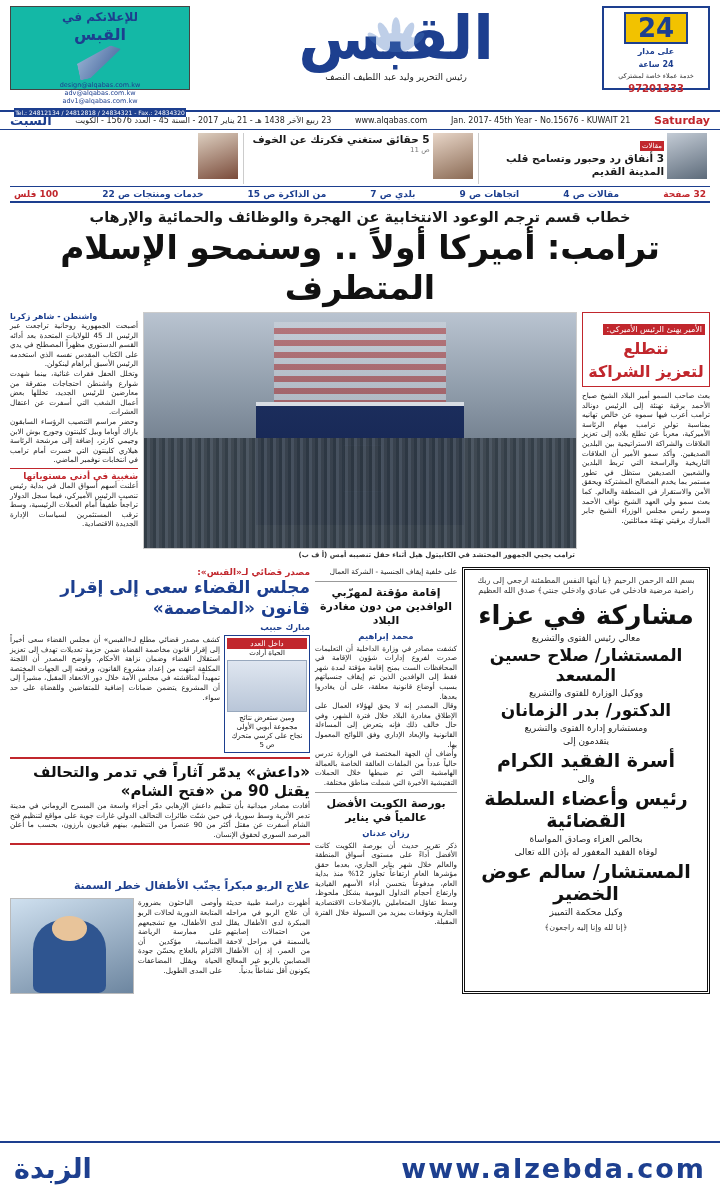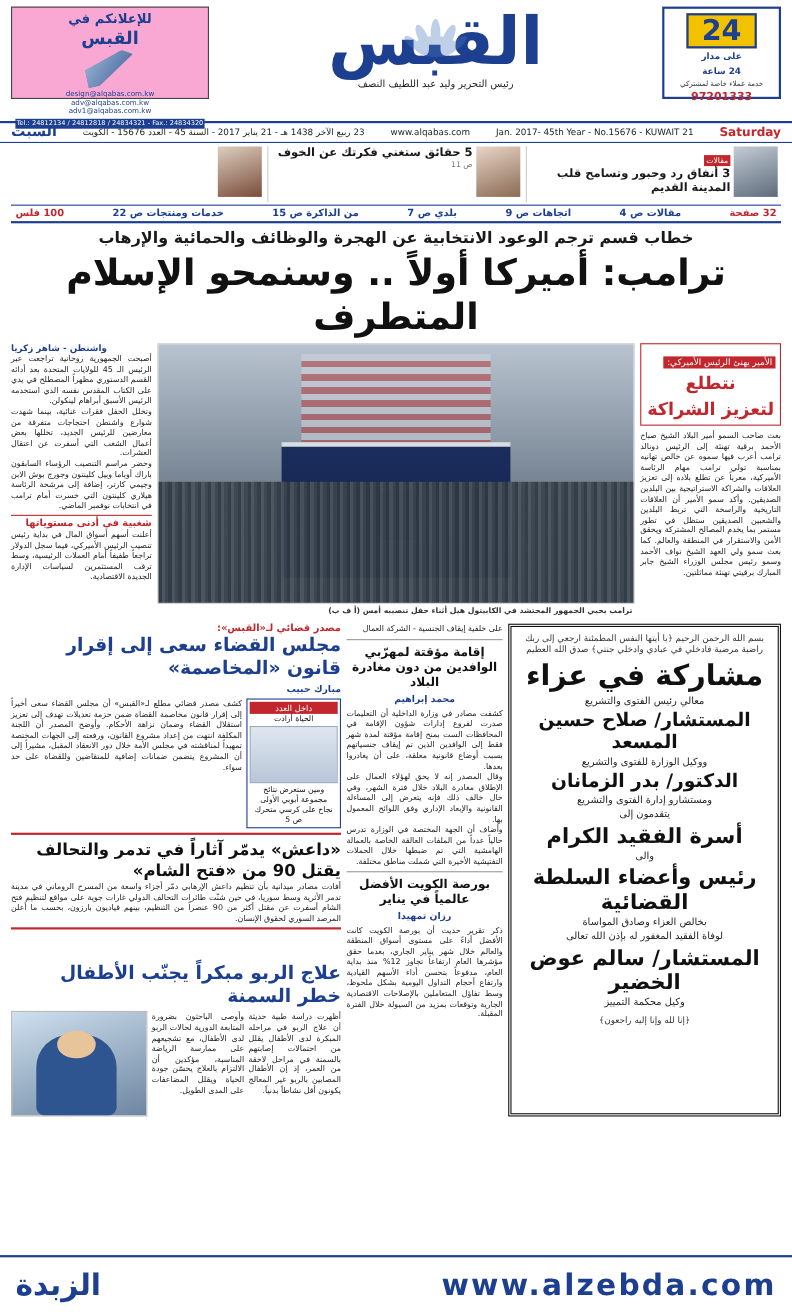--- a/index.html
+++ b/index.html
@@ -55,21 +55,21 @@
   }
   .mh-logo-sun {
     position: absolute; left: 50%; top: 2px; transform: translateX(-50%);
     width: 74px; height: 48px; opacity: .35;
   }
   .mh-editor { font-size: 9px; color: #222; margin-top: 2px; }
 
   .mh-right-box {
     width: 180px; height: 84px;
     border: 1px solid #444;
-    background: #f9a8d4;
+    background: #14b8a6;
     font-size: 7px; color: #222;
     padding: 3px;
     text-align: center;
   }
   .mh-ad-title { font-size: 12px; color: #1d3f8f; font-weight: bold; margin-bottom: 1px;}
   .mh-ad-logo { font-size: 16px; font-weight: bold; color: #1d3f8f; margin-bottom: 2px;}
   .mh-ad-mail { font-size: 6.5px; color: #1d3f8f; line-height: 8px;}
   .mh-ad-phone { font-size: 6px; color: #fff; background:#1d3f8f; margin-top:3px; padding:1px;}
   .mh-pen {
     display:inline-block; width: 46px; height: 28px;
@@ -392,21 +392,21 @@
     <div class="lower-mid">
       <div class="body-text">على خلفية إيقاف الجنسية - الشركة العمال</div>
       <div class="rule"></div>
       <div class="midhead">إقامة مؤقتة لمهرّبي الوافدين من دون مغادرة البلاد</div>
       <div class="mid-byline">محمد إبراهيم</div>
       <div class="body-text">كشفت مصادر في وزارة الداخلية أن التعليمات صدرت لفروع إدارات شؤون الإقامة في المحافظات الست بمنح إقامة مؤقتة لمدة شهر فقط إلى الوافدين الذين تم إيقاف جنسياتهم بسبب أوضاع قانونية معلقة، على أن يغادروا بعدها.</div>
       <div class="body-text">وقال المصدر إنه لا يحق لهؤلاء العمال على الإطلاق مغادرة البلاد خلال فترة الشهر، وفي حال خالف ذلك فإنه يتعرض إلى المساءلة القانونية والإبعاد الإداري وفق اللوائح المعمول بها.</div>
       <div class="body-text">وأضاف أن الجهة المختصة في الوزارة تدرس حالياً عدداً من الملفات العالقة الخاصة بالعمالة الهامشية التي تم ضبطها خلال الحملات التفتيشية الأخيرة التي شملت مناطق مختلفة.</div>
       <div class="rule"></div>
       <div class="midhead">بورصة الكويت الأفضل عالمياً في يناير</div>
-      <div class="mid-byline">رزان تمهيدا</div>
+      <div class="mid-byline">رزان عدنان</div>
       <div class="body-text">ذكر تقرير حديث أن بورصة الكويت كانت الأفضل أداءً على مستوى أسواق المنطقة والعالم خلال شهر يناير الجاري، بعدما حقق مؤشرها العام ارتفاعاً تجاوز 12% منذ بداية العام، مدفوعاً بتحسن أداء الأسهم القيادية وارتفاع أحجام التداول اليومية بشكل ملحوظ، وسط تفاؤل المتعاملين بالإصلاحات الاقتصادية الجارية وتوقعات بمزيد من السيولة خلال الفترة المقبلة.</div>
     </div>
 
     <div class="lower-left">
       <div class="news-kicker-red">مصدر قضائي لـ«القبس»:</div>
       <div class="news-head-blue">مجلس القضاء سعى إلى إقرار قانون «المخاصمة»</div>
       <div class="mid-byline" style="text-align:right;">مبارك حبيب</div>
 
       <div style="display:flex; gap:4px; margin-top:2px;">
         <div class="inside-box">
@@ -418,21 +418,21 @@
           <div class="inside-cap">ص 5</div>
         </div>
         <div class="body-text" style="flex:1;">كشف مصدر قضائي مطلع لـ«القبس» أن مجلس القضاء سعى أخيراً إلى إقرار قانون مخاصمة القضاة ضمن حزمة تعديلات تهدف إلى تعزيز استقلال القضاء وضمان نزاهة الأحكام. وأوضح المصدر أن اللجنة المكلفة انتهت من إعداد مشروع القانون، ورفعته إلى الجهات المختصة تمهيداً لمناقشته في مجلس الأمة خلال دور الانعقاد المقبل، مشيراً إلى أن المشروع يتضمن ضمانات إضافية للمتقاضين وللقضاة على حد سواء.</div>
       </div>
 
       <div class="rule-red"></div>
       <div class="news-head-black">«داعش» يدمّر آثاراً في تدمر والتحالف يقتل 90 من «فتح الشام»</div>
       <div class="body-text">أفادت مصادر ميدانية بأن تنظيم داعش الإرهابي دمّر أجزاء واسعة من المسرح الروماني في مدينة تدمر الأثرية وسط سوريا، في حين شنّت طائرات التحالف الدولي غارات جوية على مواقع لتنظيم فتح الشام أسفرت عن مقتل أكثر من 90 عنصراً من التنظيم، بينهم قياديون بارزون، بحسب ما أعلن المرصد السوري لحقوق الإنسان.</div>
 
       <div class="rule-red"></div>
-      <div class="news-head-blue" style="font-size:17px;margin-top:30px;">علاج الربو مبكراً يجنّب الأطفال خطر السمنة</div>
+      <div class="news-head-blue" style="font-size:11px;margin-top:30px;">علاج الربو مبكراً يجنّب الأطفال خطر السمنة</div>
       <div style="display:flex; gap:4px; margin-top:2px;">
         <div class="body-text" style="flex:1;">أظهرت دراسة طبية حديثة أن علاج الربو في مراحله المبكرة لدى الأطفال يقلل من احتمالات إصابتهم بالسمنة في مراحل لاحقة من العمر، إذ إن الأطفال المصابين بالربو غير المعالج يكونون أقل نشاطاً بدنياً.</div>
         <div class="body-text" style="flex:1;">وأوصى الباحثون بضرورة المتابعة الدورية لحالات الربو لدى الأطفال، مع تشجيعهم على ممارسة الرياضة المناسبة، مؤكدين أن الالتزام بالعلاج يحسّن جودة الحياة ويقلل المضاعفات على المدى الطويل.</div>
         <div class="kid-photo">
           <div class="kid"></div>
           <div class="face"></div>
         </div>
       </div>
     </div>
   </div>

